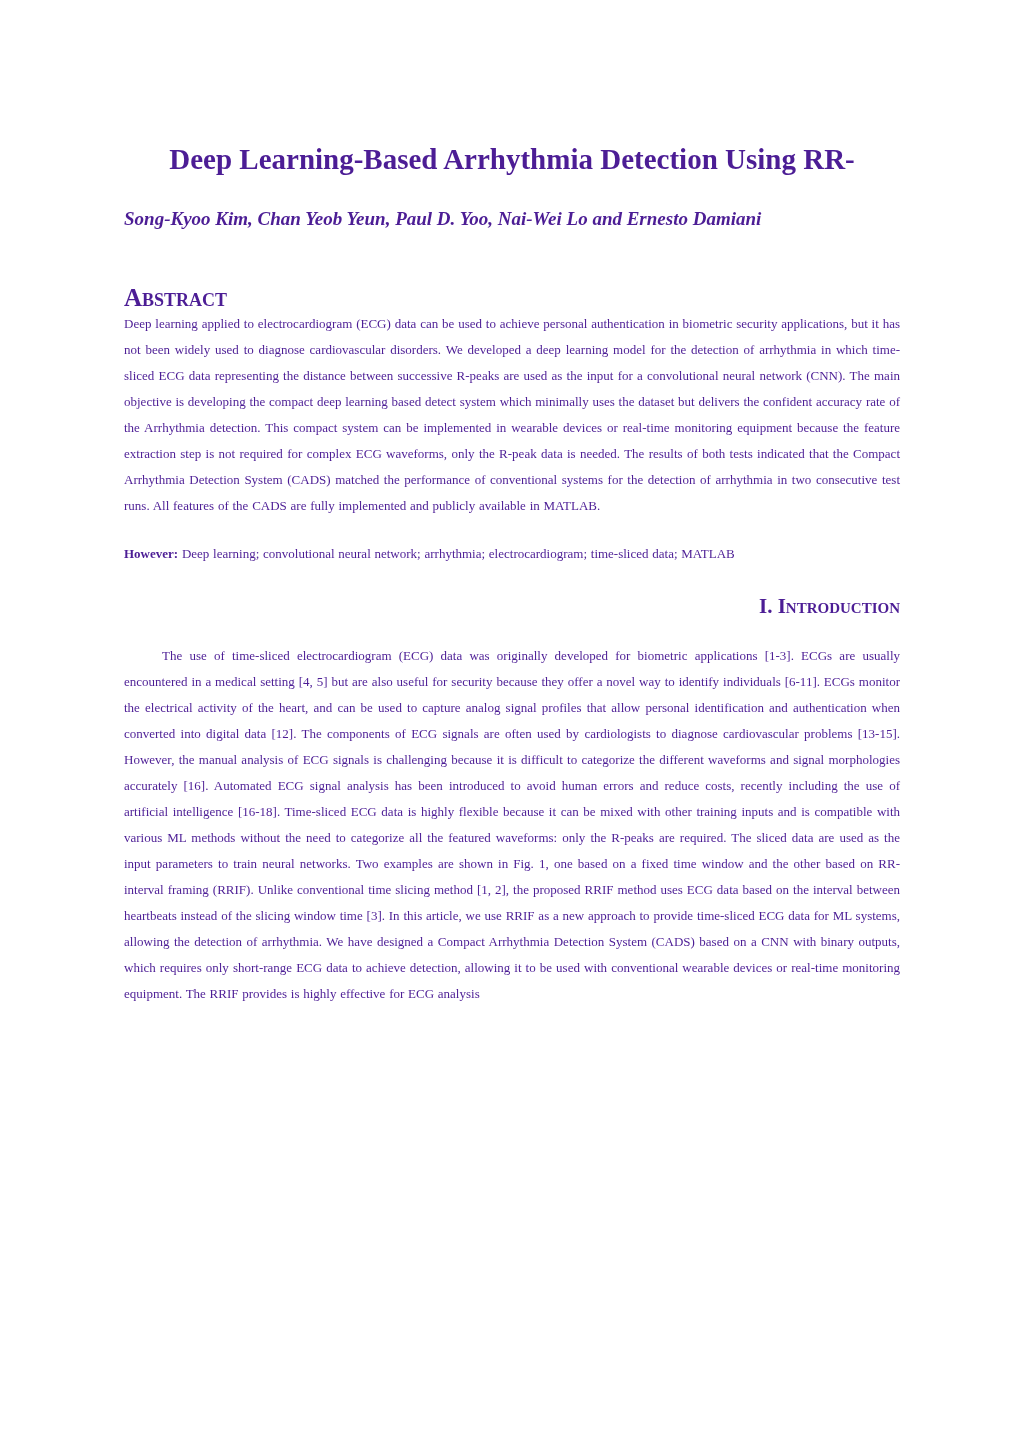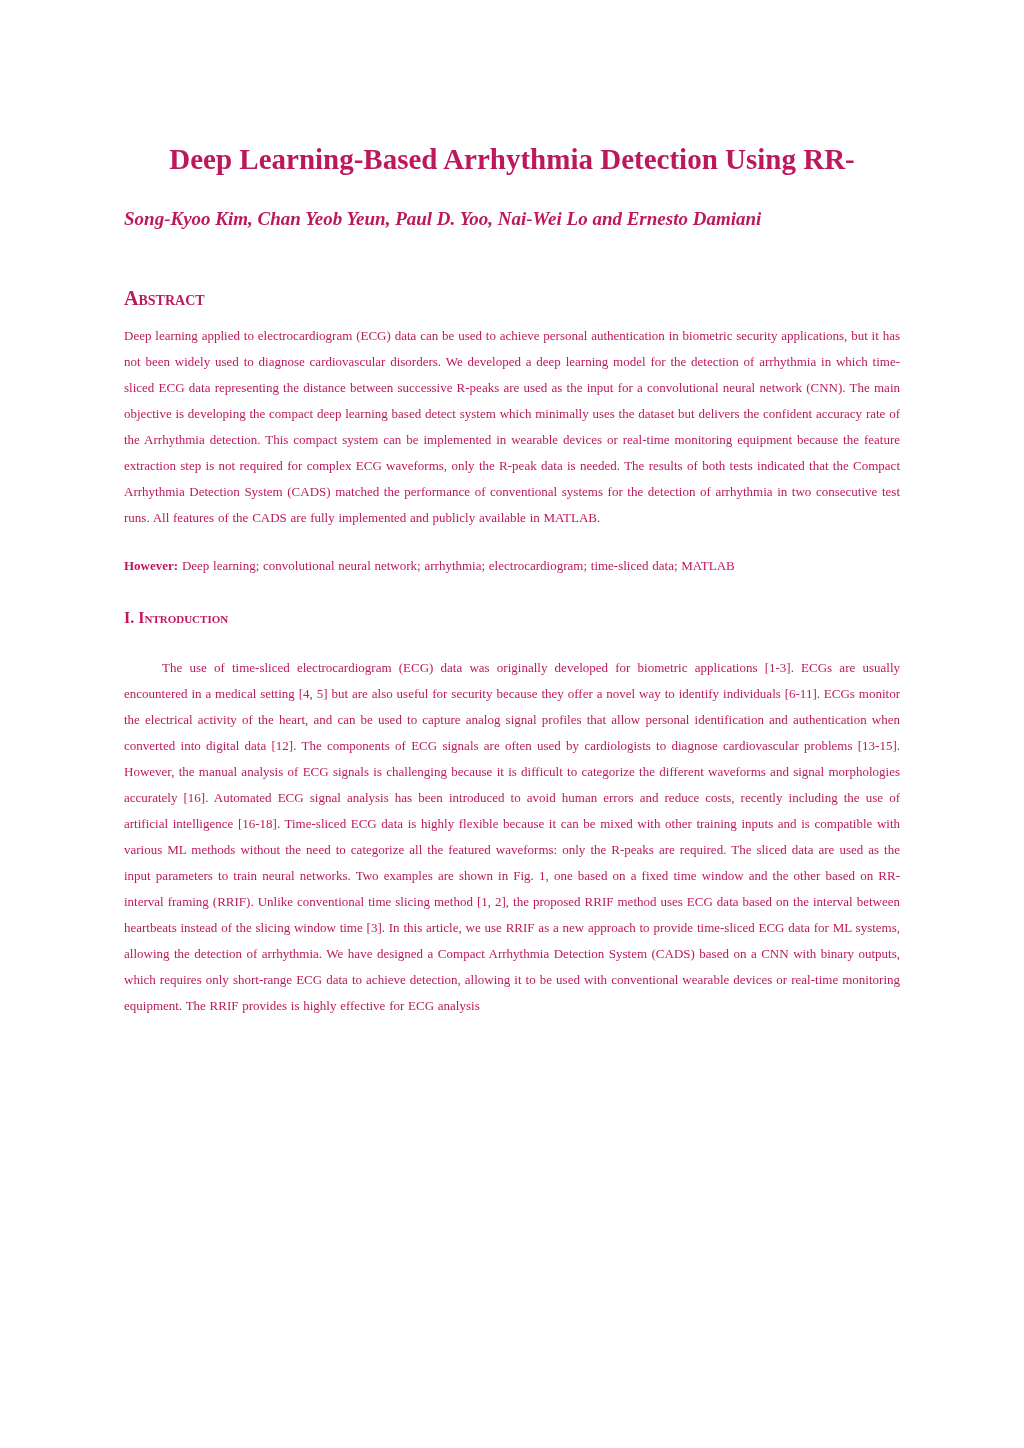--- a/index.html
+++ b/index.html
@@ -6,21 +6,21 @@
     margin: 0;
     padding: 0;
     background: #ffffff;
   }
   .page {
     position: relative;
     width: 1024px;
     height: 1076px;
     background: #ffffff;
     font-family: "Liberation Serif", "DejaVu Serif", serif;
-    color: #be185d;
+    color: #4c1d95;
     overflow: hidden;
   }
   .content {
     position: absolute;
     left: 124px;
     top: 0;
     width: 776px;
   }
   .title {
     margin: 138px 0 0 0;
@@ -32,43 +32,43 @@
   .title-line { display: block; }
   .authors {
     margin-top: 27px;
     font-size: 19px;
     line-height: 24px;
     font-weight: bold;
     font-style: italic;
     text-align: left;
   }
   .abstract-heading {
-    margin: 54px 0 12px 0;
-    font-size: 20px;
+    margin: 54px 0 0 0;
+    font-size: 25px;
     line-height: 26px;
     font-weight: bold;
     font-variant: small-caps;
     text-align: left;
   }
   .body-text {
     margin: 0;
     font-size: 13px;
     line-height: 26px;
     text-align: justify;
     word-spacing: 0.5px;
   }
   .keywords { margin-top: 22px; }
   .kw-label { font-weight: bold; }
   .section-heading {
     margin: 26px 0 0 0;
-    font-size: 16px;
+    font-size: 21px;
     line-height: 26px;
     font-weight: bold;
     font-variant: small-caps;
-    text-align: left;
+    text-align: right;
   }
   .intro {
     margin-top: 24px;
     text-indent: 38px;
   }
 </style>
 </head>
 <body>
 
 <div class="page">

